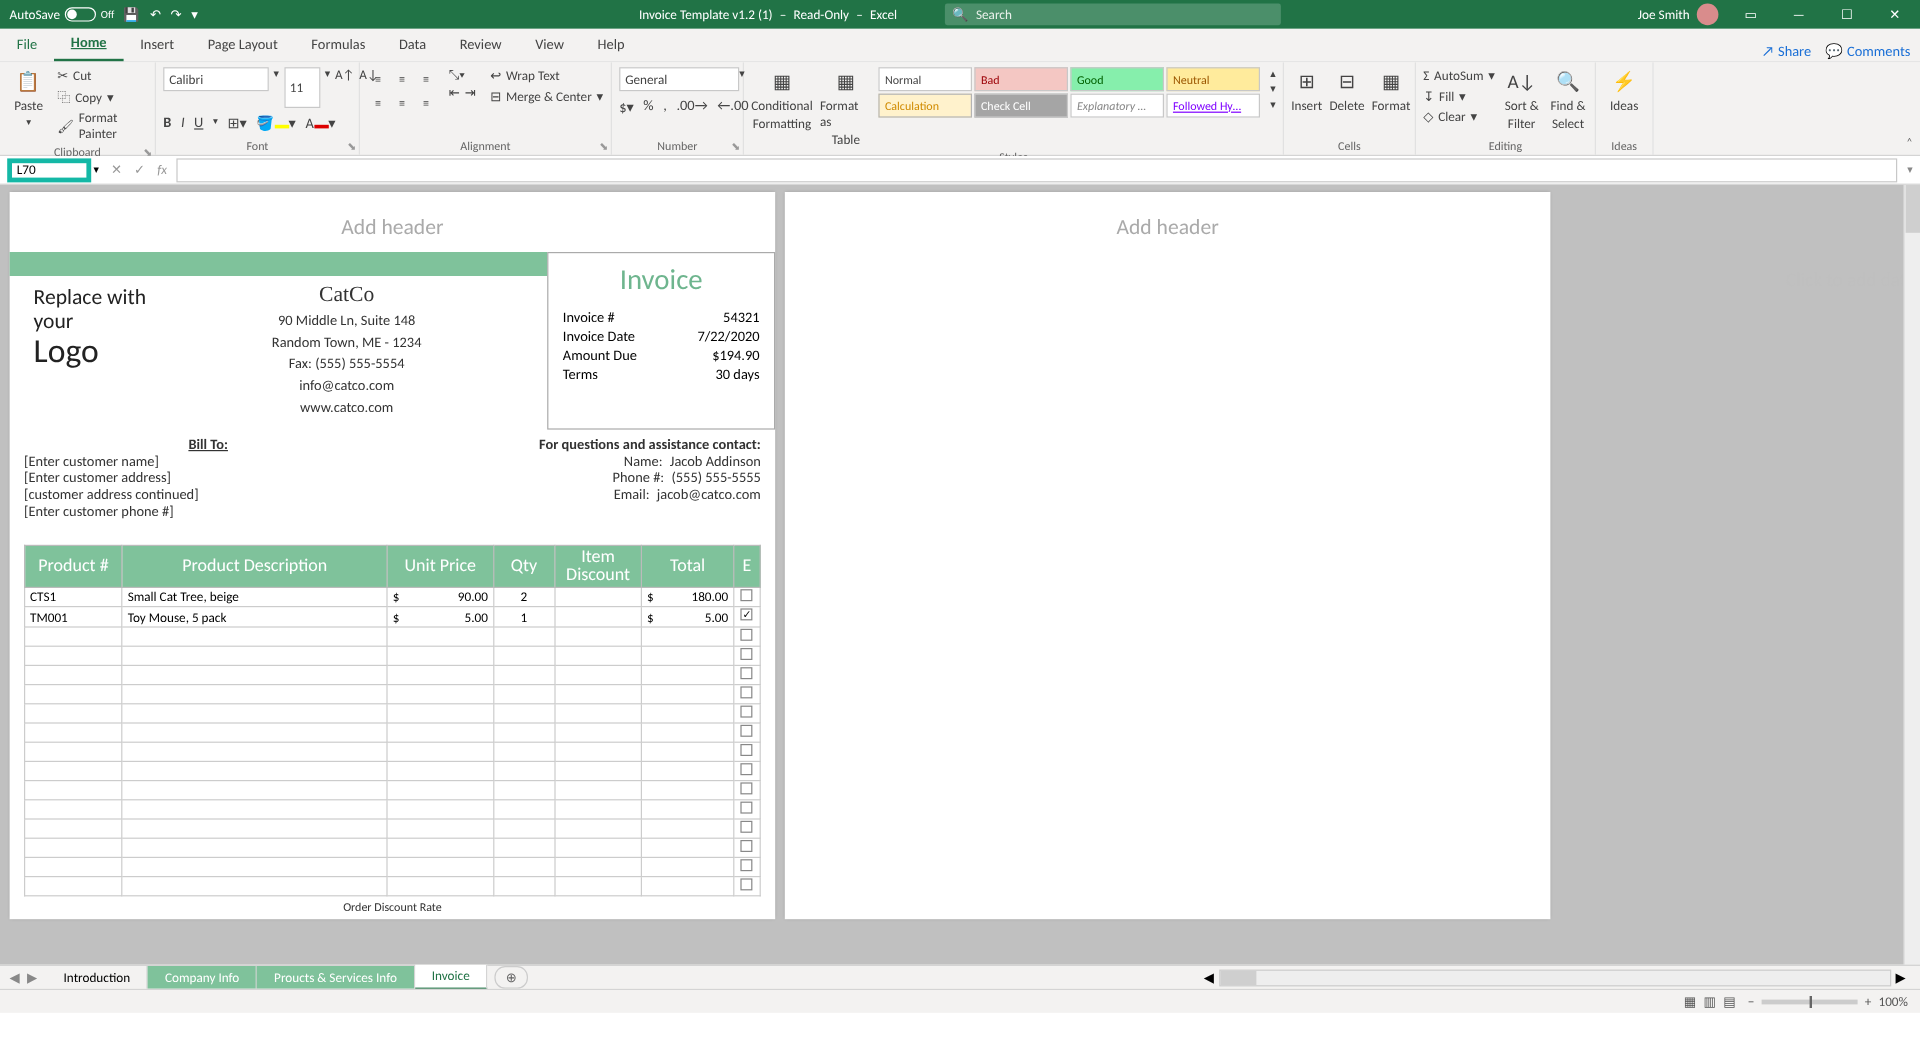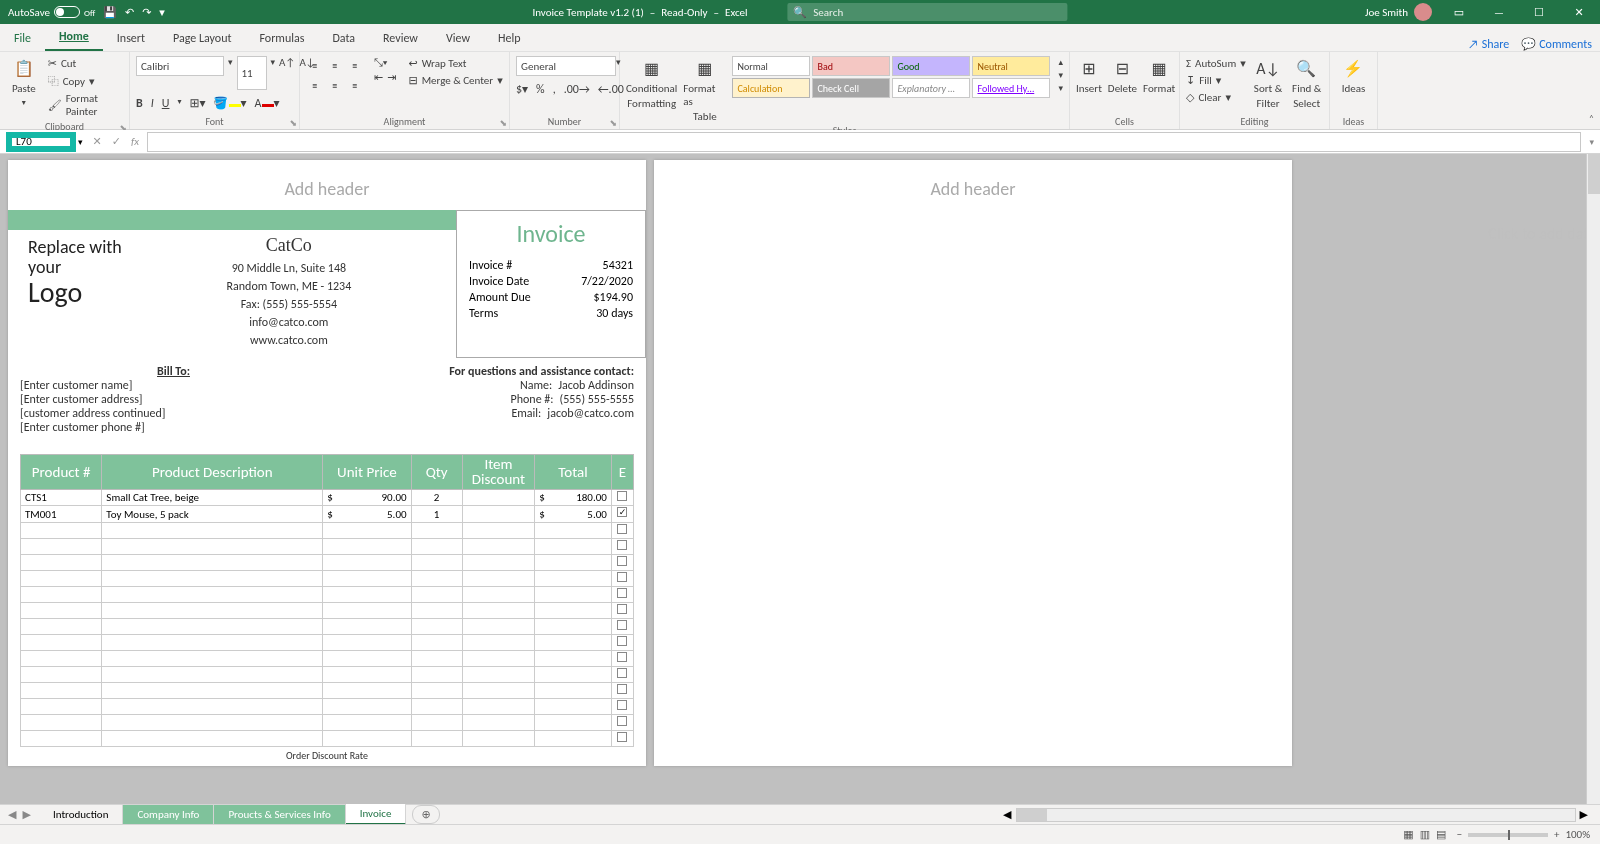--- a/index.html
+++ b/index.html
@@ -41,30 +41,30 @@
 .fbtns{display:flex;gap:8px;font-size:12px;}
 .color-sq{width:12px;height:3px;background:#d00;display:inline-block;}
 .fill-sq{width:12px;height:3px;background:#ffff00;display:inline-block;}
 .align-grid{display:grid;grid-template-columns:repeat(3,18px);grid-template-rows:repeat(2,18px);gap:2px;}
 .align-grid div{display:flex;align-items:center;justify-content:center;font-size:10px;}
 .num-fmt{width:100px;height:20px;border:1px solid #c8c8c8;background:#fff;display:flex;align-items:center;padding:0 4px;}
 .style-box{border:1px solid #c8c8c8;background:#fff;width:78px;height:20px;display:flex;align-items:center;padding:0 4px;font-size:10px;}
 .style-grid{display:grid;grid-template-columns:repeat(4,78px);grid-template-rows:20px 20px;gap:2px;}
 .s-normal{}
 .s-bad{background:#f4c7c3;color:#9c0006;}
-.s-good{background:#c4b5fd;color:#006100;}
+.s-good{background:#86efac;color:#006100;}
 .s-neutral{background:#ffeb9c;color:#9c5700;}
 .s-calc{background:#fff2cc;color:#d08b00;border:1px solid #b4b4b4;}
 .s-check{background:#a5a5a5;color:#fff;}
 .s-expl{font-style:italic;color:#888;}
 .s-follow{color:#7f00ff;text-decoration:underline;}
 .collapse-arrow{position:absolute;right:6px;bottom:4px;font-size:10px;color:#666;}
 
 .fx-bar{height:24px;background:#fff;border-bottom:1px solid #d4d4d4;display:flex;align-items:center;font-size:11px;position:relative;}
-.name-box{width:70px;height:20px;border:6px solid #14b8a6;margin-left:6px;padding:0 4px;display:flex;align-items:center;text-align:right;}
+.name-box{width:70px;height:20px;border:4px solid #14b8a6;margin-left:6px;padding:0 4px;display:flex;align-items:center;text-align:right;}
 .fx-btns{display:flex;gap:10px;padding:0 8px;color:#999;}
 .fx-input{flex:1;height:20px;border:1px solid #c8c8c8;margin-right:8px;}
 
 .sheet-area{position:absolute;top:154px;left:0;right:0;bottom:62px;background:#c0c0c0;display:flex;}
 .page{background:#fff;position:absolute;box-shadow:0 0 3px rgba(0,0,0,.2);}
 .page1{left:8px;top:6px;width:638px;height:606px;}
 .page2{left:654px;top:6px;width:638px;height:606px;}
 .add-header{text-align:center;color:#aaa;font-size:18px;padding:18px 0 10px 0;}
 .side-data{position:absolute;right:4px;top:70px;color:#bfbfbf;font-size:16px;}
 .inv-box{border:1px solid #aaa;width:190px;height:148px;padding:8px 12px;margin-left:auto;}

